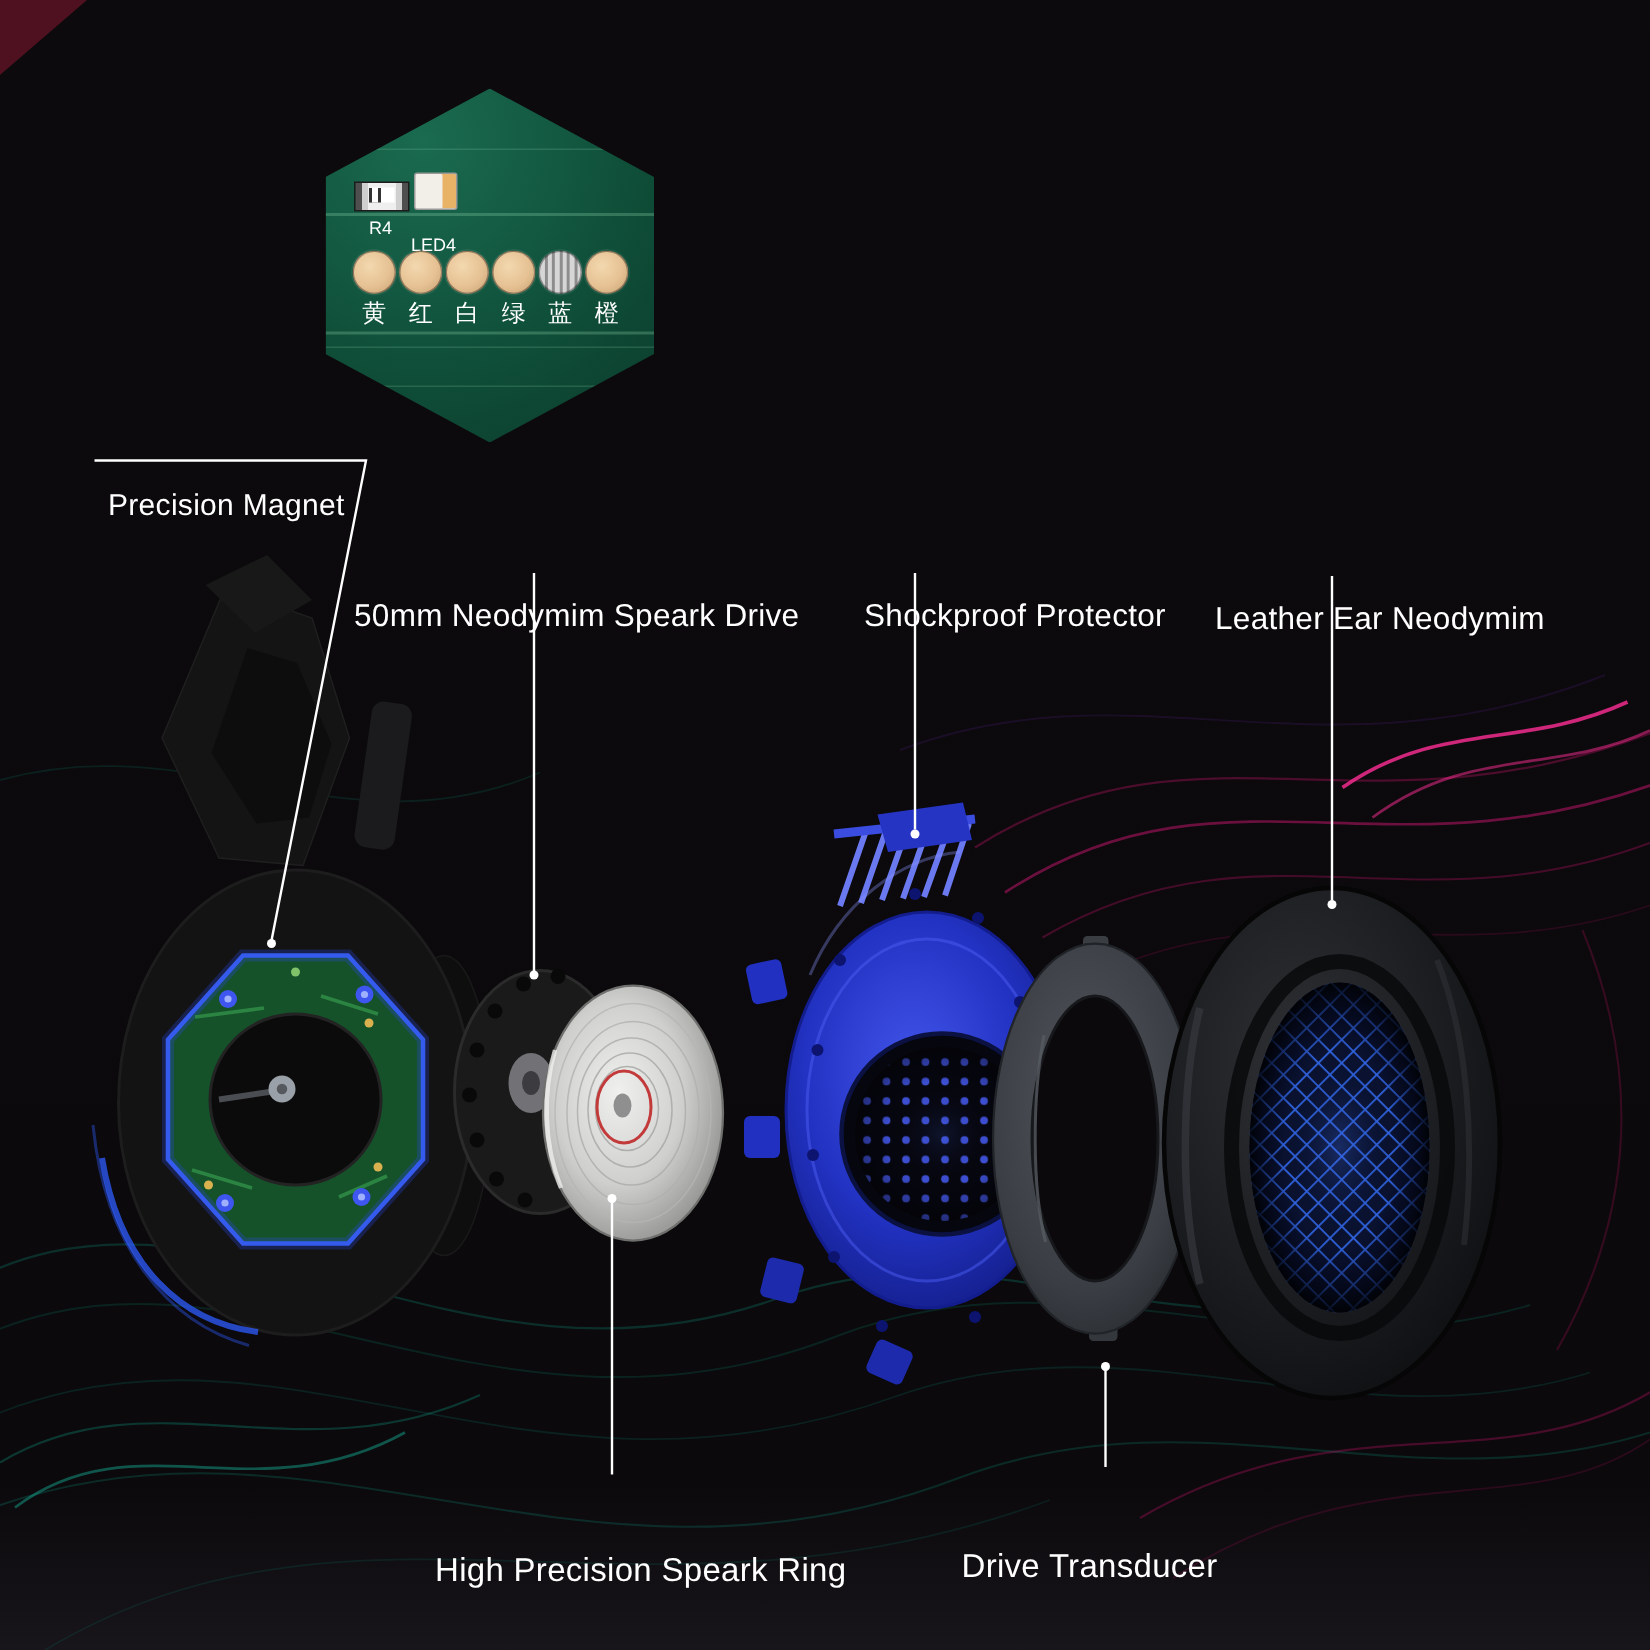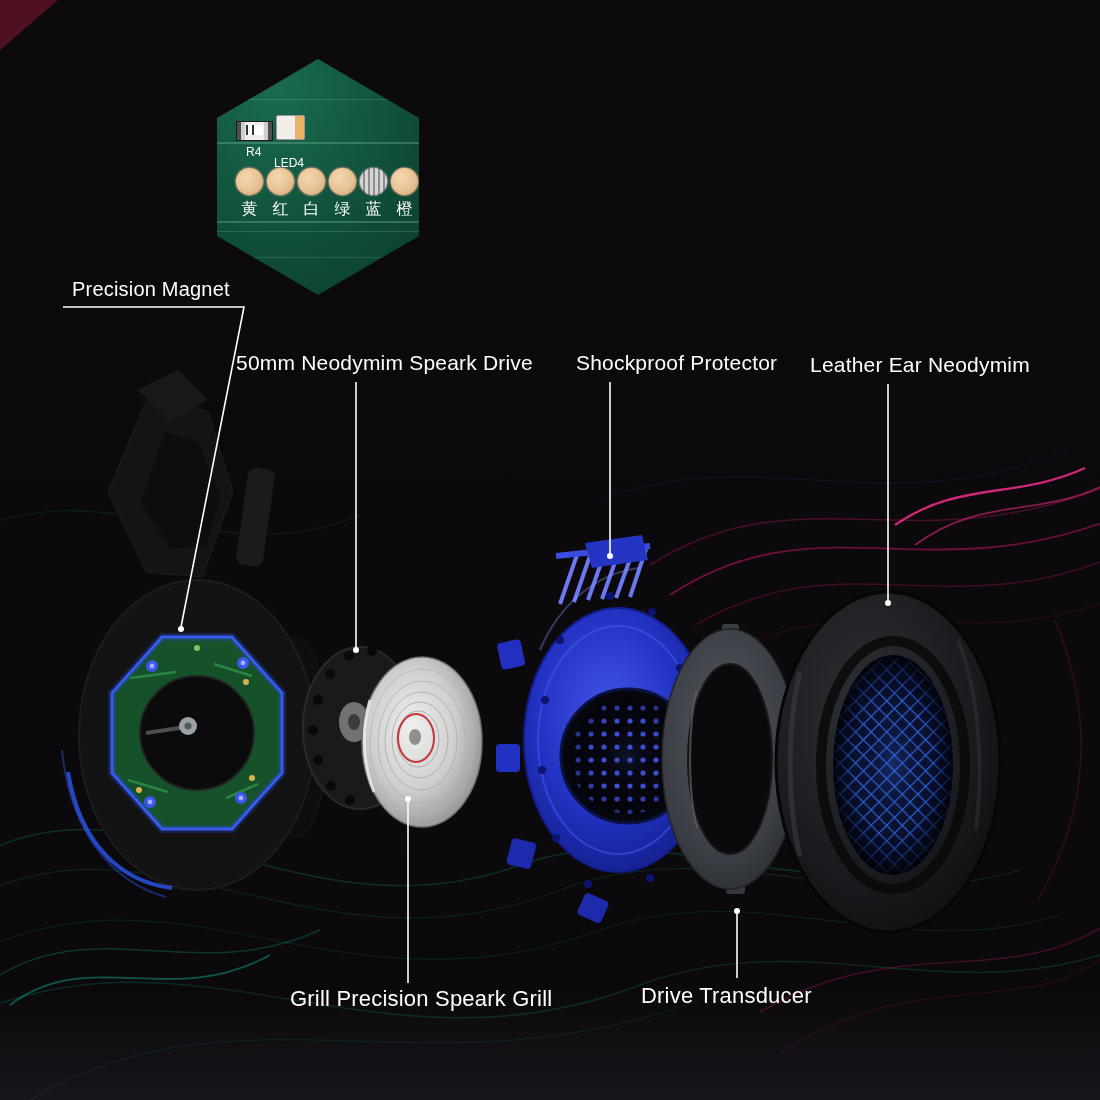--- a/index.html
+++ b/index.html
@@ -2,27 +2,28 @@
 <html><head>
 <meta charset="utf-8">
 <style>
   html,body{margin:0;padding:0;background:#000;}
   .stage{
     position:relative;width:1100px;height:1100px;overflow:hidden;
     background:linear-gradient(180deg,#0c0a0c 0%,#0b090b 90%,#18151b 100%);
     font-family:"Liberation Sans",sans-serif;
   }
   .art{position:absolute;inset:0;width:1100px;height:1100px;}
-  .callout{position:absolute;color:#fff;font-size:21px;white-space:nowrap;letter-spacing:.2px;}
+  .callout{position:absolute;color:#fff;font-size:21px;white-space:nowrap;letter-spacing:.2px;margin-top:48px;}
   .callout.big{font-size:22px;}
   
   .hex{
     position:absolute;left:217px;top:59px;width:202px;height:236px;
     clip-path:polygon(50% 0,100% 25%,100% 75%,50% 100%,0 75%,0 25%);
     background:radial-gradient(130% 130% at 30% 15%, #1a6b50 0%, #0f4e38 50%, #093327 100%);
+    padding-left:17px;
   }
   .trace{position:absolute;left:0;width:100%;height:2px;background:rgba(140,210,170,.30);}
   .trace.thin{height:1px;background:rgba(140,210,170,.2);}
   .comp-r4{
     position:absolute;left:19px;top:62px;width:35px;height:18px;border:1px solid #1c1c1c;
     background:linear-gradient(90deg,#4f4f4f 0 4px,#cfcfcf 4px 8px,#efefef 8px 27px,#cfcfcf 27px 31px,#4f4f4f 31px);
   }
   .comp-r4 .mark{position:absolute;left:9px;top:3px;width:17px;height:10px;background:#fff;
     box-shadow:inset 2px 0 0 #333, inset 6px 0 0 #fff, inset 8px 0 0 #333;}
   .comp-led4{
@@ -248,16 +249,16 @@
       <div class="pchar">绿</div>
       <div class="pchar">蓝</div>
       <div class="pchar">橙</div>
     </div>
   </div>
 
   <div class="callout" style="left:72px;top:278px;font-size:20px">Precision Magnet</div>
   <div class="callout" style="left:236px;top:351px">50mm Neodymim Speark Drive</div>
   <div class="callout" style="left:576px;top:351px">Shockproof Protector</div>
   <div class="callout" style="left:810px;top:353px">Leather Ear Neodymim</div>
-  <div class="callout big" style="left:290px;top:986px">Grill Precision Speark Grill</div>
+  <div class="callout big" style="left:290px;top:986px">High Precision Speark Ring</div>
   <div class="callout big" style="left:641px;top:983px">Drive Transducer</div>
 
 </div>
 
 </body></html>

